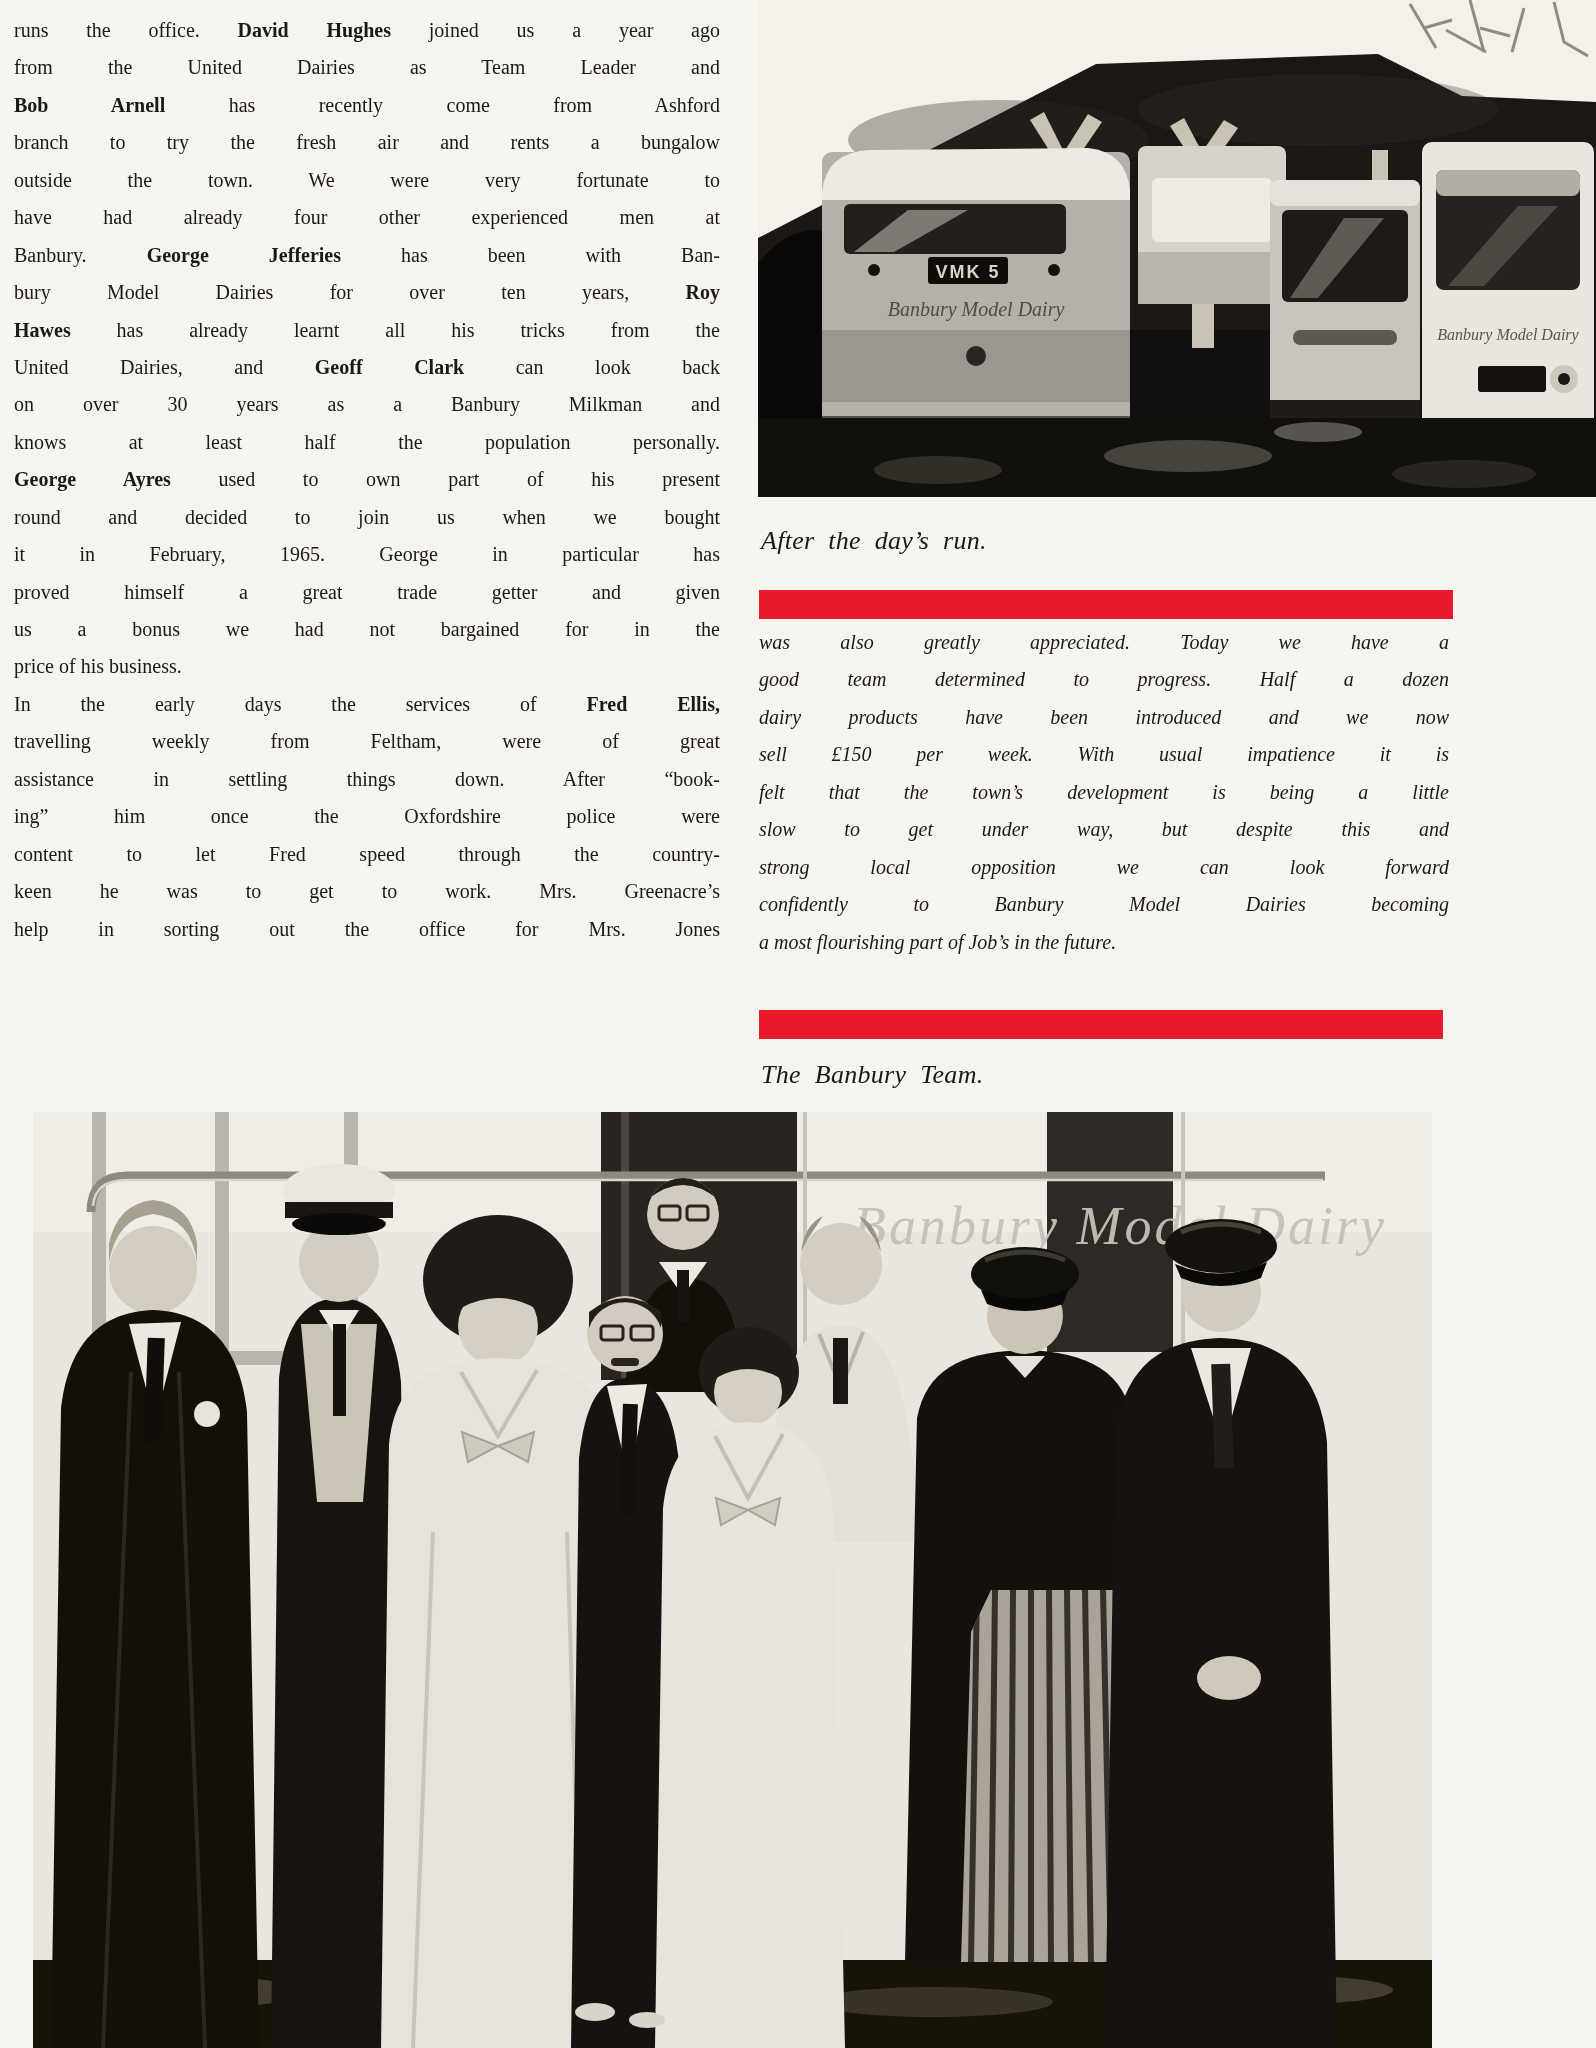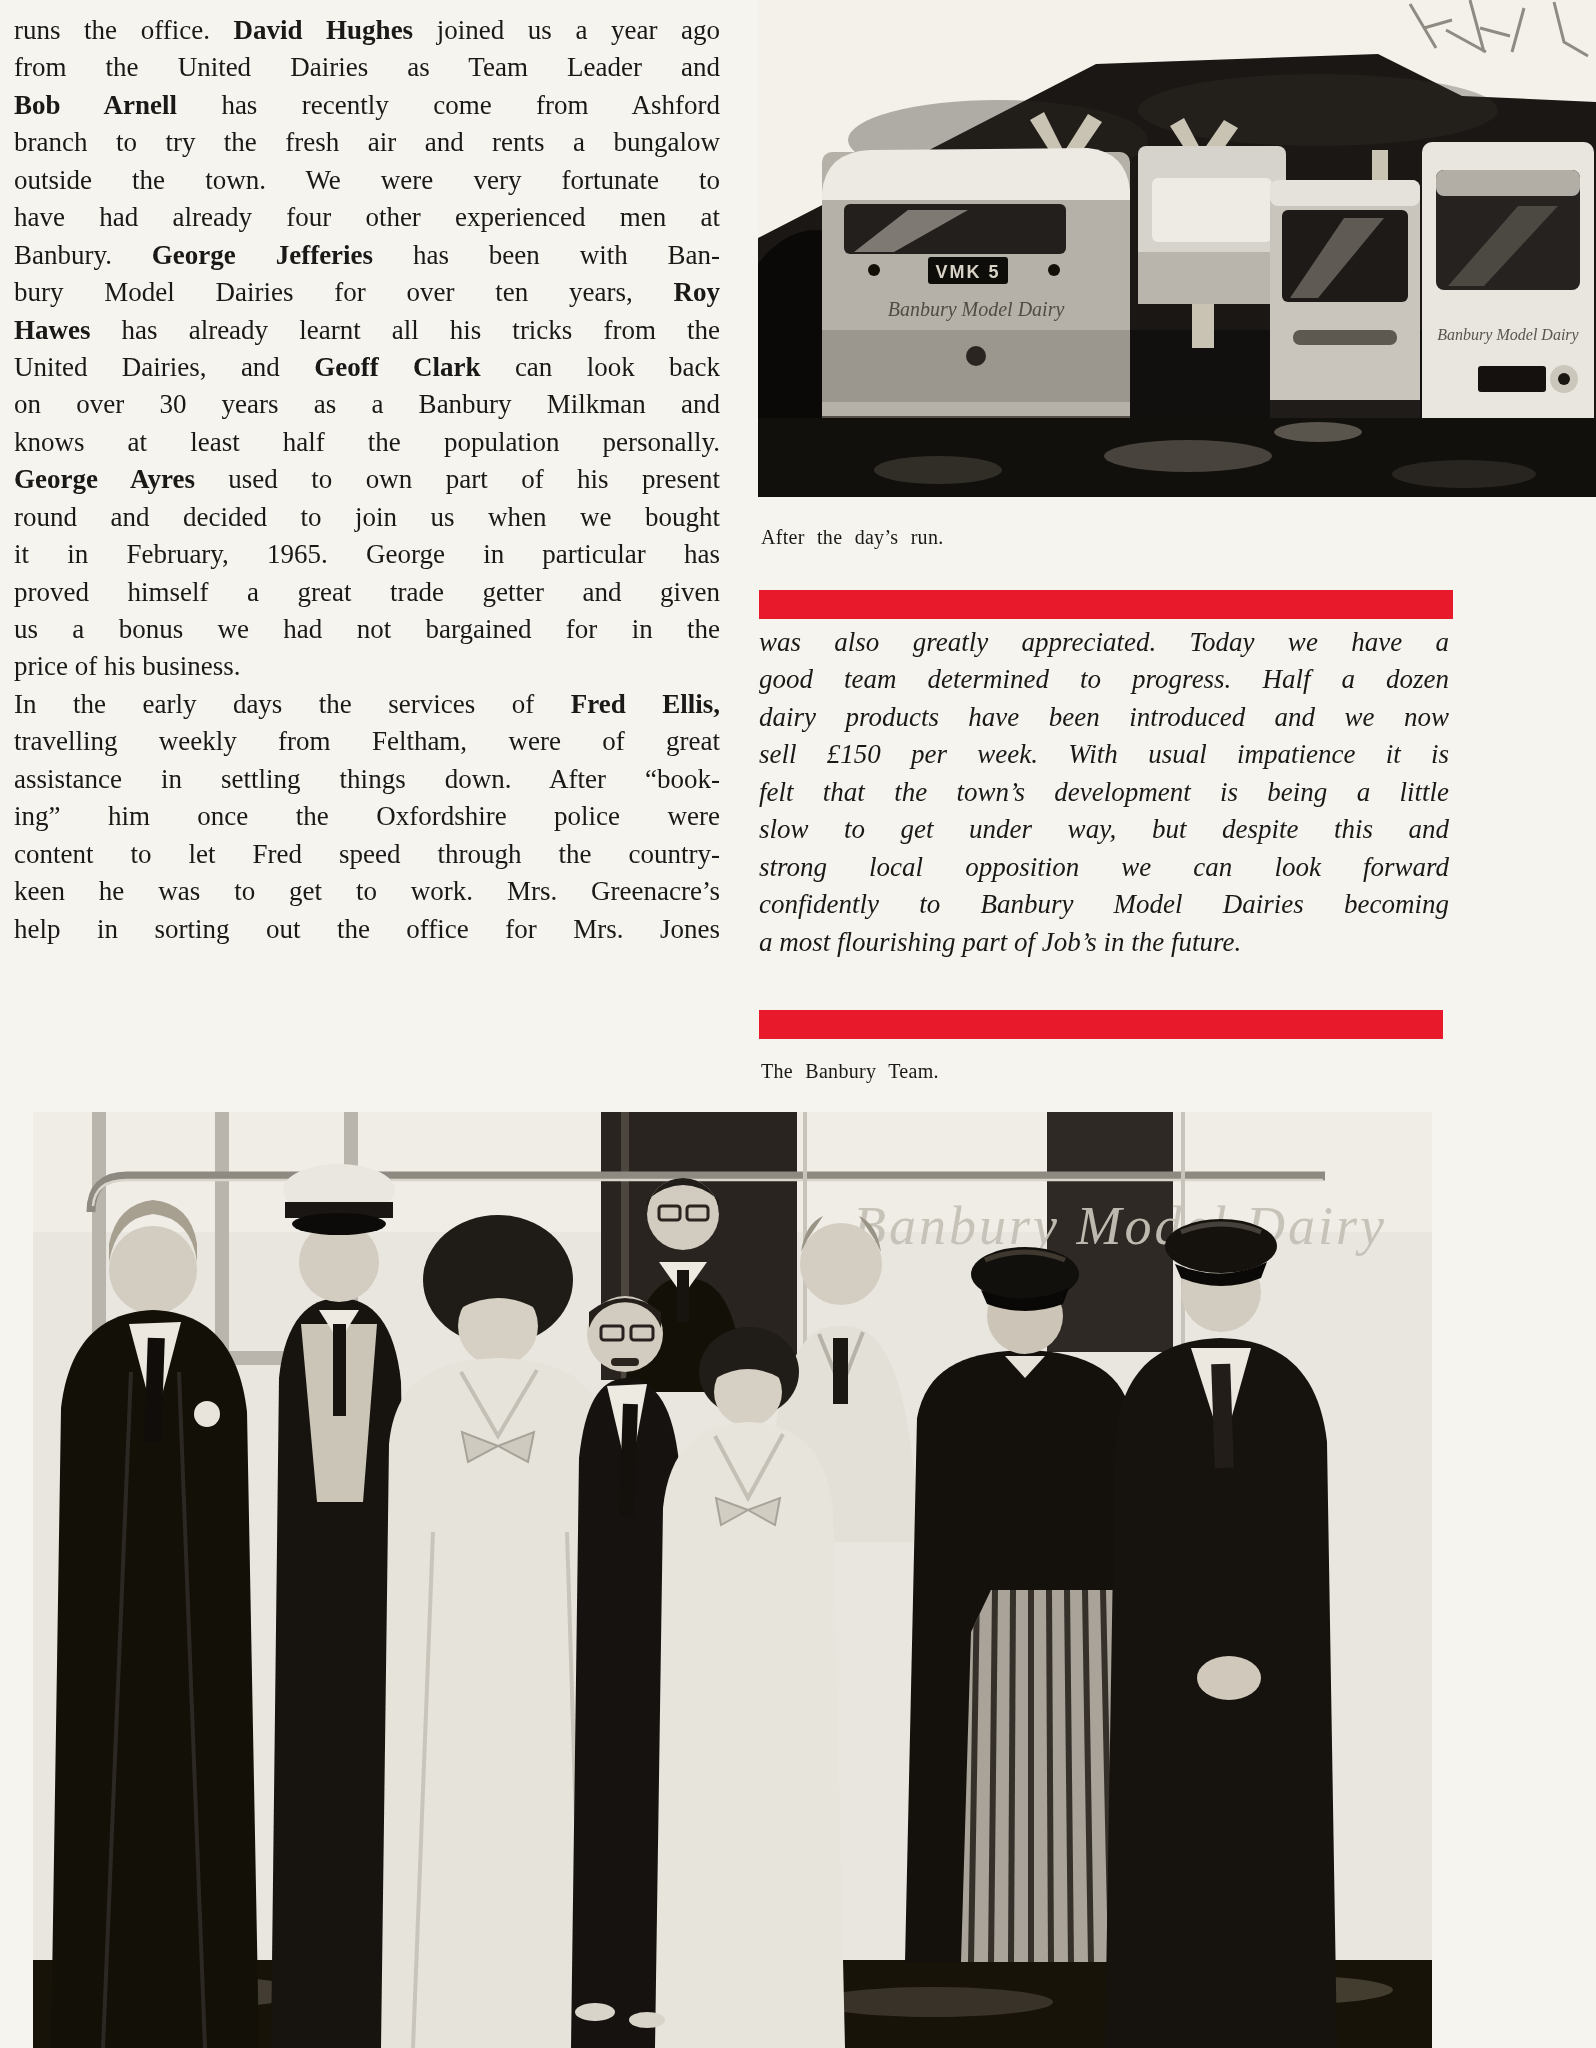--- a/index.html
+++ b/index.html
@@ -1,26 +1,26 @@
 <!DOCTYPE html>
 <html><head>
 <meta charset="utf-8">
 <style>
   html,body{margin:0;padding:0;background:#ffffff;}
   .page{
     position:relative;width:1596px;height:2048px;
     background:#f6f4ef;overflow:hidden;
     font-family:"Liberation Serif",serif;color:#1d1b18;
   }
-  .textcol{position:absolute;font-size:27px;line-height:37.45px;color:#1b1917;}
+  .textcol{position:absolute;font-size:20px;line-height:37.45px;color:#1b1917;}
   .tline{height:37.45px;text-align:justify;text-align-last:justify;white-space:nowrap;overflow:visible;}
   .tline.nojust{text-align-last:left;}
   .tline b{font-weight:bold;}
   .caption{
-    position:absolute;font-size:20px;color:#1b1917;
+    position:absolute;font-style:italic;font-size:26px;color:#1b1917;
     word-spacing:7px;letter-spacing:.3px;
   }
   .redbar{position:absolute;height:29px;}
   .photo{position:absolute;overflow:hidden;background:#22c55e;}
   .photo svg{display:block;}
 </style>
 </head>
 <body>
 
 <div class="page" style="background: rgb(246, 244, 239);">

